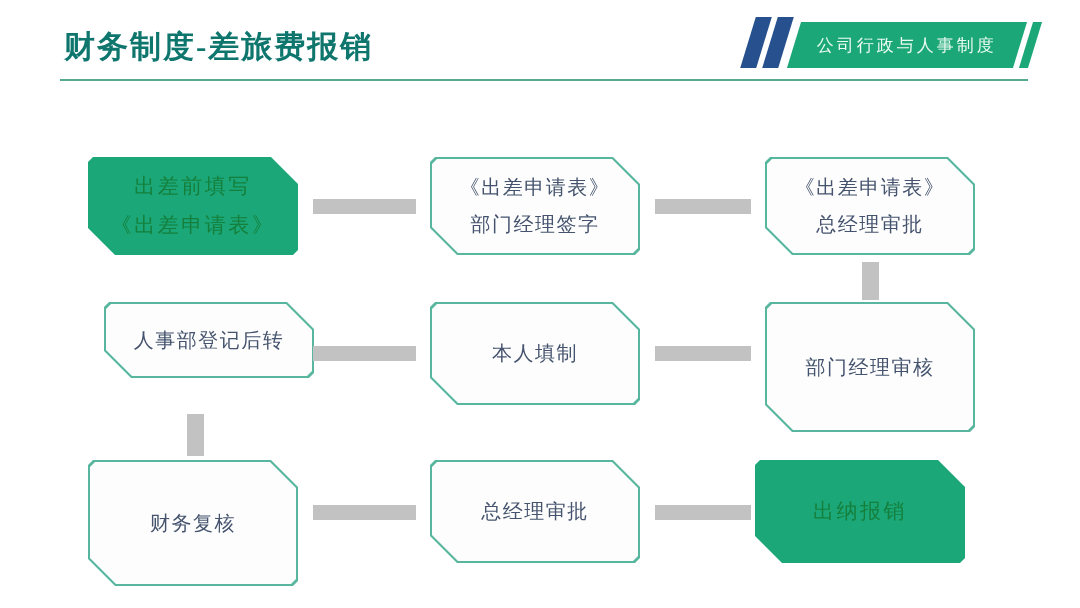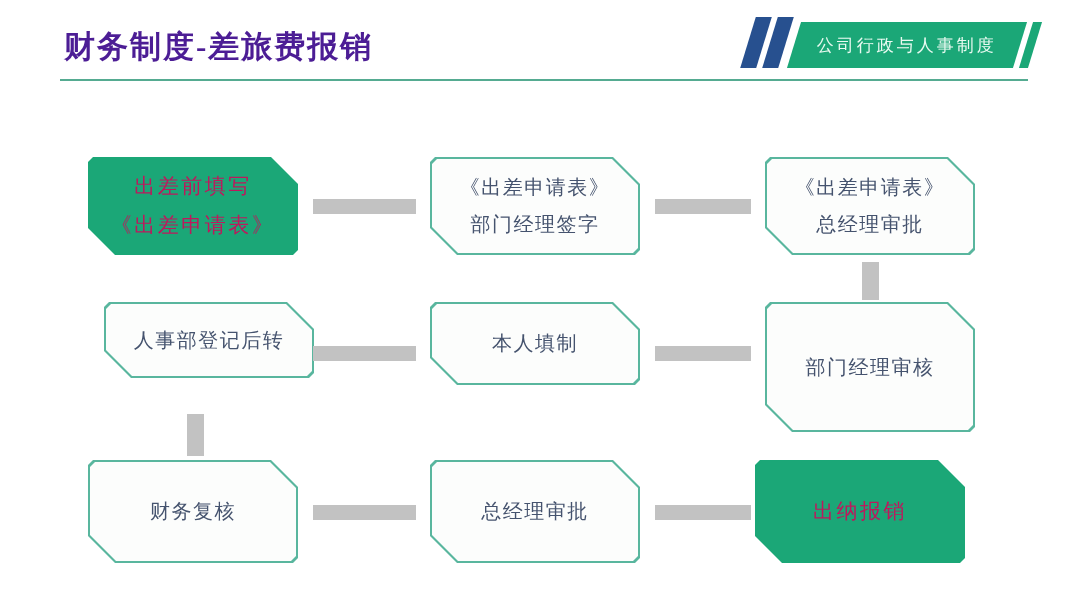--- a/index.html
+++ b/index.html
@@ -14,21 +14,21 @@
     background: #ffffff;
     overflow: hidden;
   }
 
   
   .title {
     position: absolute;
     left: 64px; top: 26px;
     font-size: 31px;
     font-weight: bold;
-    color: #4c1d95;
+    color: #0f766e;
     letter-spacing: 2px;
     white-space: nowrap;
   }
   .header-divider {
     position: absolute;
     left: 60px; top: 79px;
     width: 968px; height: 2px;
     background: #55ab91;
   }
   .badge-slash {
@@ -91,21 +91,21 @@
     position: absolute; inset: 0;
     display: flex; flex-direction: column;
     align-items: center; justify-content: center;
     text-align: center;
     color: #45536e;
     font-size: 20px;
     letter-spacing: 1.5px;
     line-height: 1.85;
   }
   .box.solid .box-text {
-    color: #be185d;
+    color: #15803d;
     font-size: 21px;
     letter-spacing: 2.5px;
   }
   .box .box-text div { white-space: nowrap; }
 
   
   .connector {
     position: absolute;
     background: #c2c2c2;
   }
@@ -151,37 +151,37 @@
     </div>
   </div>
 
   <div class="box" style="left:81px; top:302px; height:76px;margin-left:23px;">
     <div class="shape-border"></div>
     <div class="shape-fill"></div>
     <div class="box-text">
       <div>人事部登记后转</div>
     </div>
   </div>
-  <div class="box" style="left:430px; top:302px; height:83px;">
+  <div class="box" style="left:430px; top:302px; height:103px;">
     <div class="shape-border"></div>
     <div class="shape-fill"></div>
     <div class="box-text">
       <div>本人填制</div>
     </div>
   </div>
   <div class="box" style="left:765px; top:302px; height:130px;">
     <div class="shape-border"></div>
     <div class="shape-fill"></div>
     <div class="box-text">
       <div>部门经理审核</div>
       <div></div>
     </div>
   </div>
 
-  <div class="box" style="left:88px; top:460px; height:103px;">
+  <div class="box" style="left:88px; top:460px; height:126px;">
     <div class="shape-border"></div>
     <div class="shape-fill"></div>
     <div class="box-text">
       <div>财务复核</div>
       <div></div>
     </div>
   </div>
   <div class="box" style="left:430px; top:460px; height:103px;">
     <div class="shape-border"></div>
     <div class="shape-fill"></div>

